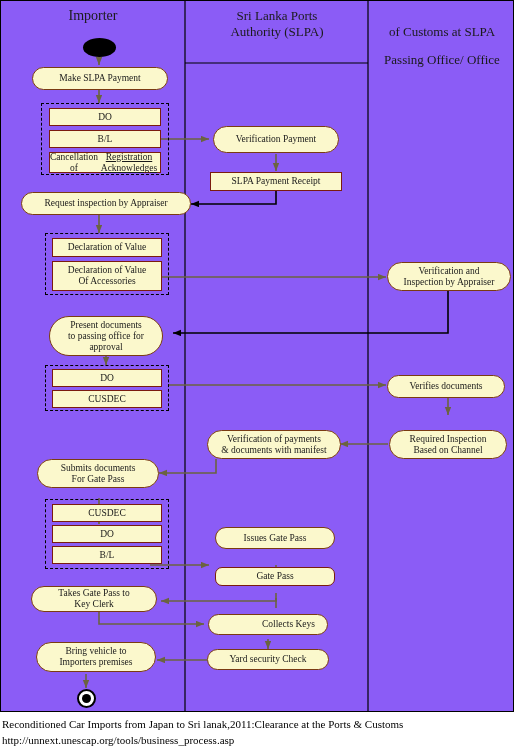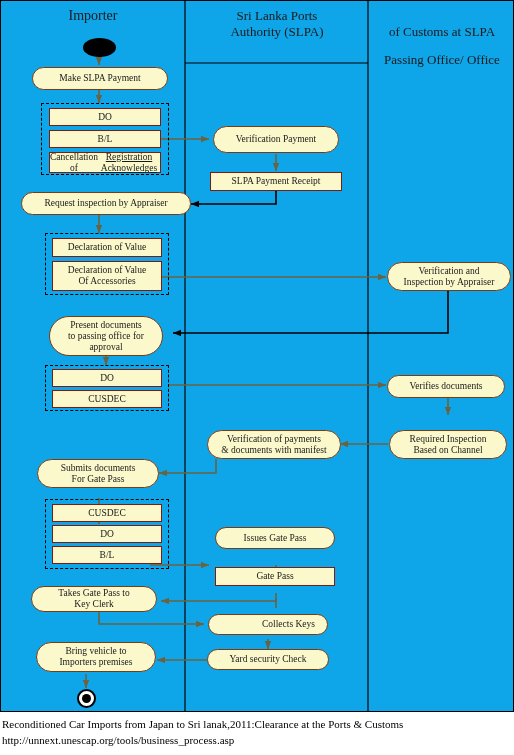--- a/index.html
+++ b/index.html
@@ -1,18 +1,18 @@
 <!DOCTYPE html>
 <html><head>
 <meta charset="utf-8">
 <style>
   html,body{margin:0;padding:0;background:#ffffff;}
   body{font-family:"Liberation Serif", serif;}
   #page{position:relative;width:514px;height:755px;background:#ffffff;overflow:hidden;}
-  #diagram{position:absolute;left:0;top:0;width:514px;height:712px;background:#0ea5e9;border:1px solid #000;box-sizing:border-box;}
+  #diagram{position:absolute;left:0;top:0;width:514px;height:712px;background:#8b5cf6;border:1px solid #000;box-sizing:border-box;}
   svg.layer{position:absolute;left:0;top:0;width:514px;height:712px;overflow:visible;}
   .lane-title{position:absolute;text-align:center;font-size:13px;line-height:16px;color:#1a1a1a;font-family:"Liberation Serif", serif;}
   .node{position:absolute;box-sizing:border-box;display:flex;align-items:center;justify-content:center;text-align:center;color:#1a1a1a;font-family:"Liberation Serif", serif;}
   .act{border:1px solid #7a3b12;border-radius:40px;background:#fbf8cc;font-size:9.5px;line-height:11px;}
   .doc{border:1px solid #7a1c0f;background:#fbf8cc;font-size:9.5px;line-height:11px;}
   .grp{border:1px dashed #000;background:transparent;}
   .startnode{position:absolute;background:#000;border-radius:50%;}
   .endnode{position:absolute;border-radius:50%;border:2px solid #000;background:#fff;box-sizing:border-box;}
   .endnode::after{content:"";position:absolute;left:3px;top:3px;right:3px;bottom:3px;border-radius:50%;background:#000;}
   .caption{position:absolute;left:2px;font-size:11px;color:#000;font-family:"Liberation Serif", serif;white-space:nowrap;}
@@ -165,21 +165,21 @@
       <span>DO</span>
     </div>
     <div class="node doc" style="left:51px;top:545px;width:110px;height:18px;">
       <span>B/L</span>
     </div>
 
     <div class="node act" style="left:214px;top:526px;width:120px;height:22px;">
       <span>Issues Gate Pass</span>
     </div>
 
-    <div class="node doc" style="left:214px;top:566px;width:120px;height:19px;">
+    <div class="node doc" style="left:214px;top:566px;width:120px;height:19px;border-radius:7px;">
       <span>Gate Pass</span>
     </div>
 
     <div class="node act" style="left:30px;top:585px;width:126px;height:26px;flex-direction:column;">
       <span>Takes Gate Pass to</span>
       <span>Key Clerk</span>
     </div>
 
     <div class="node act" style="left:207px;top:613px;width:120px;height:21px;padding-left:41px;">
       <span>Collects Keys</span>

